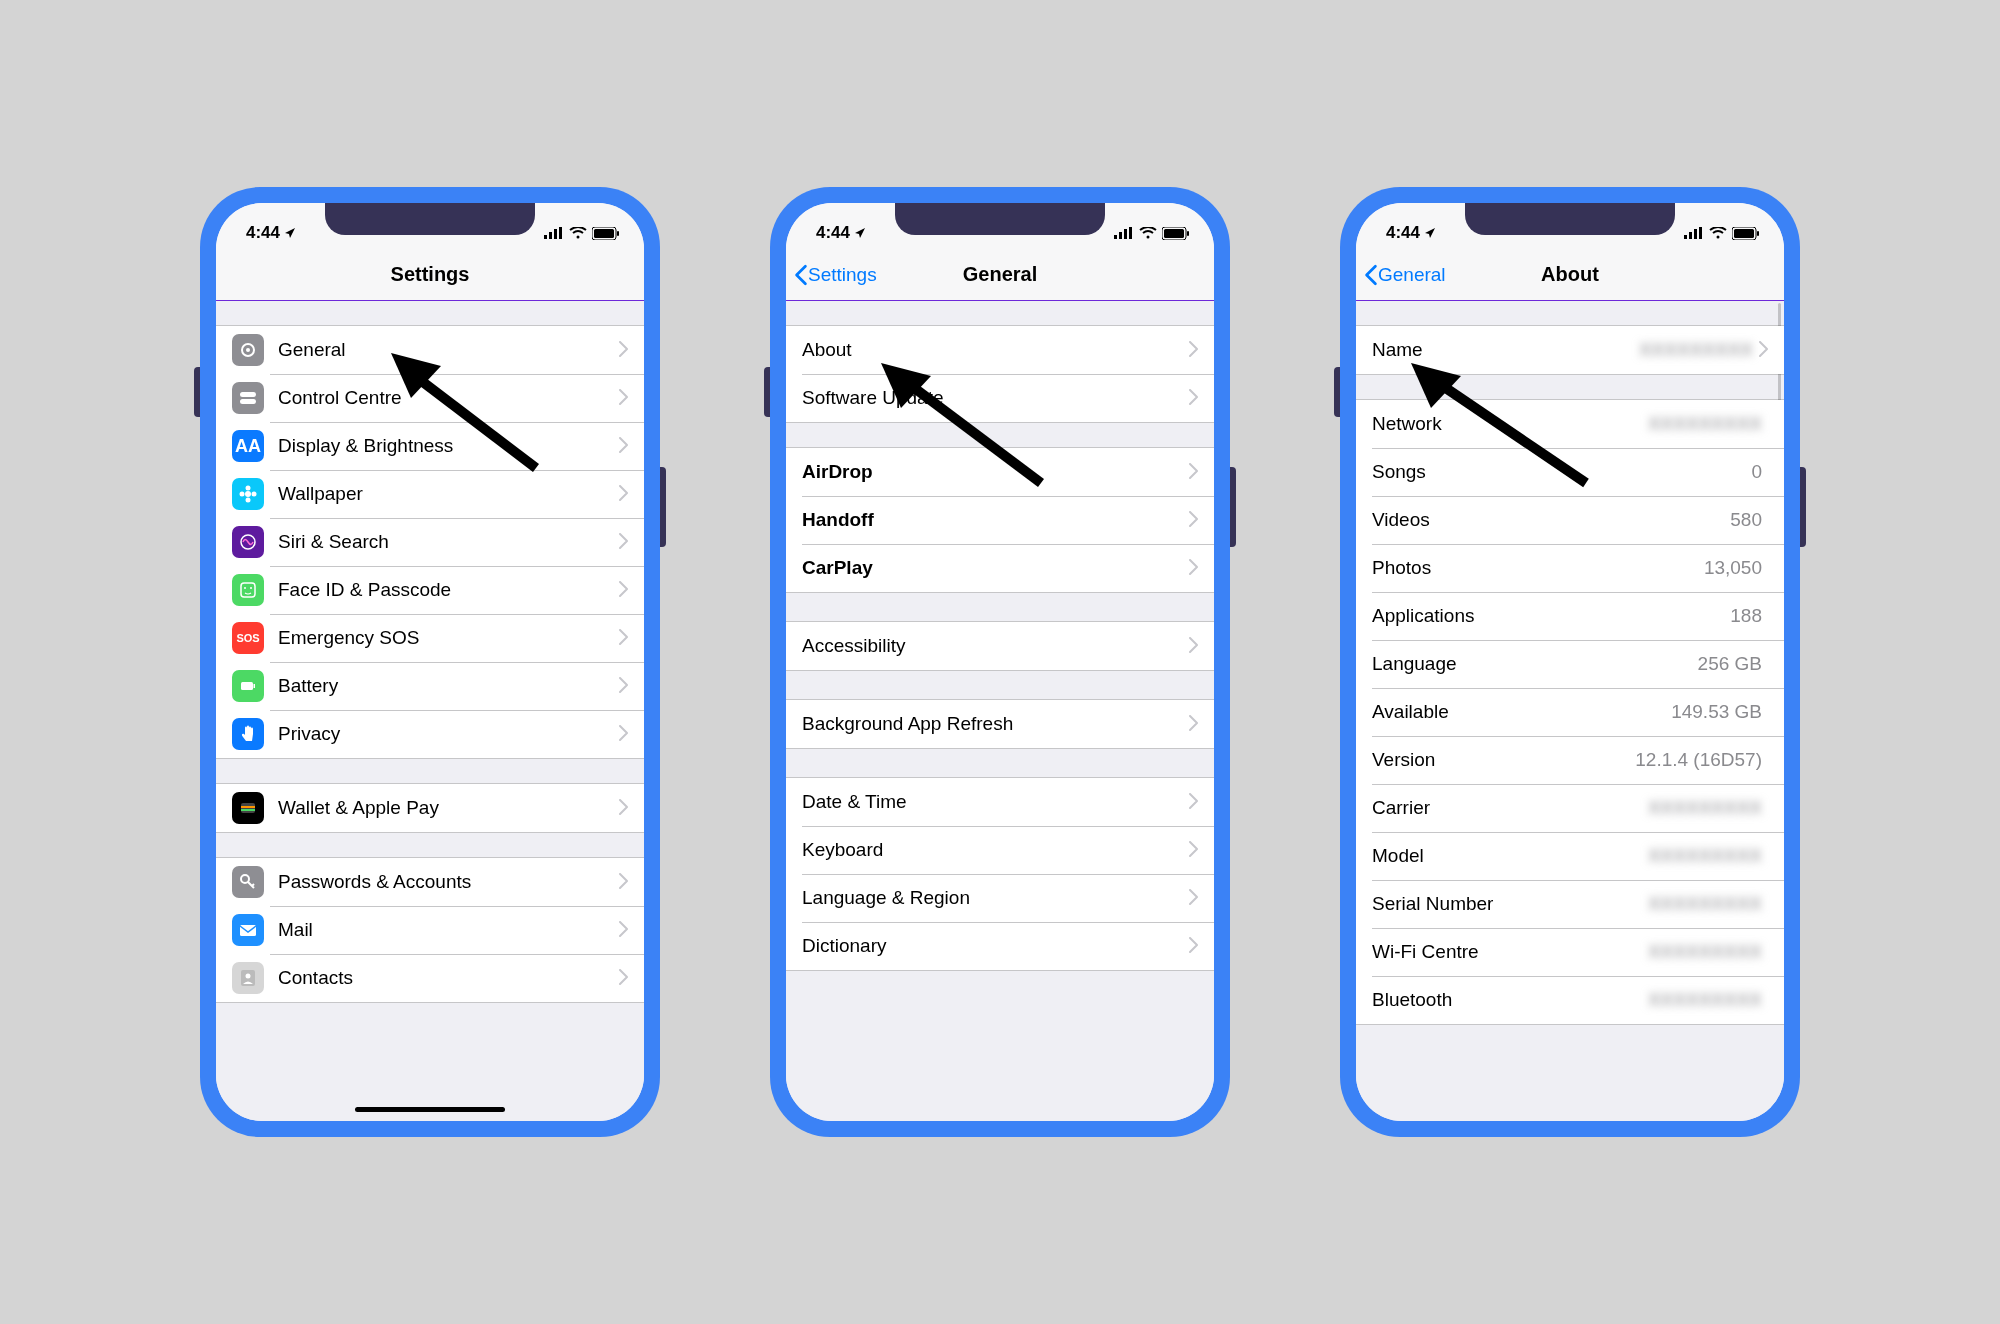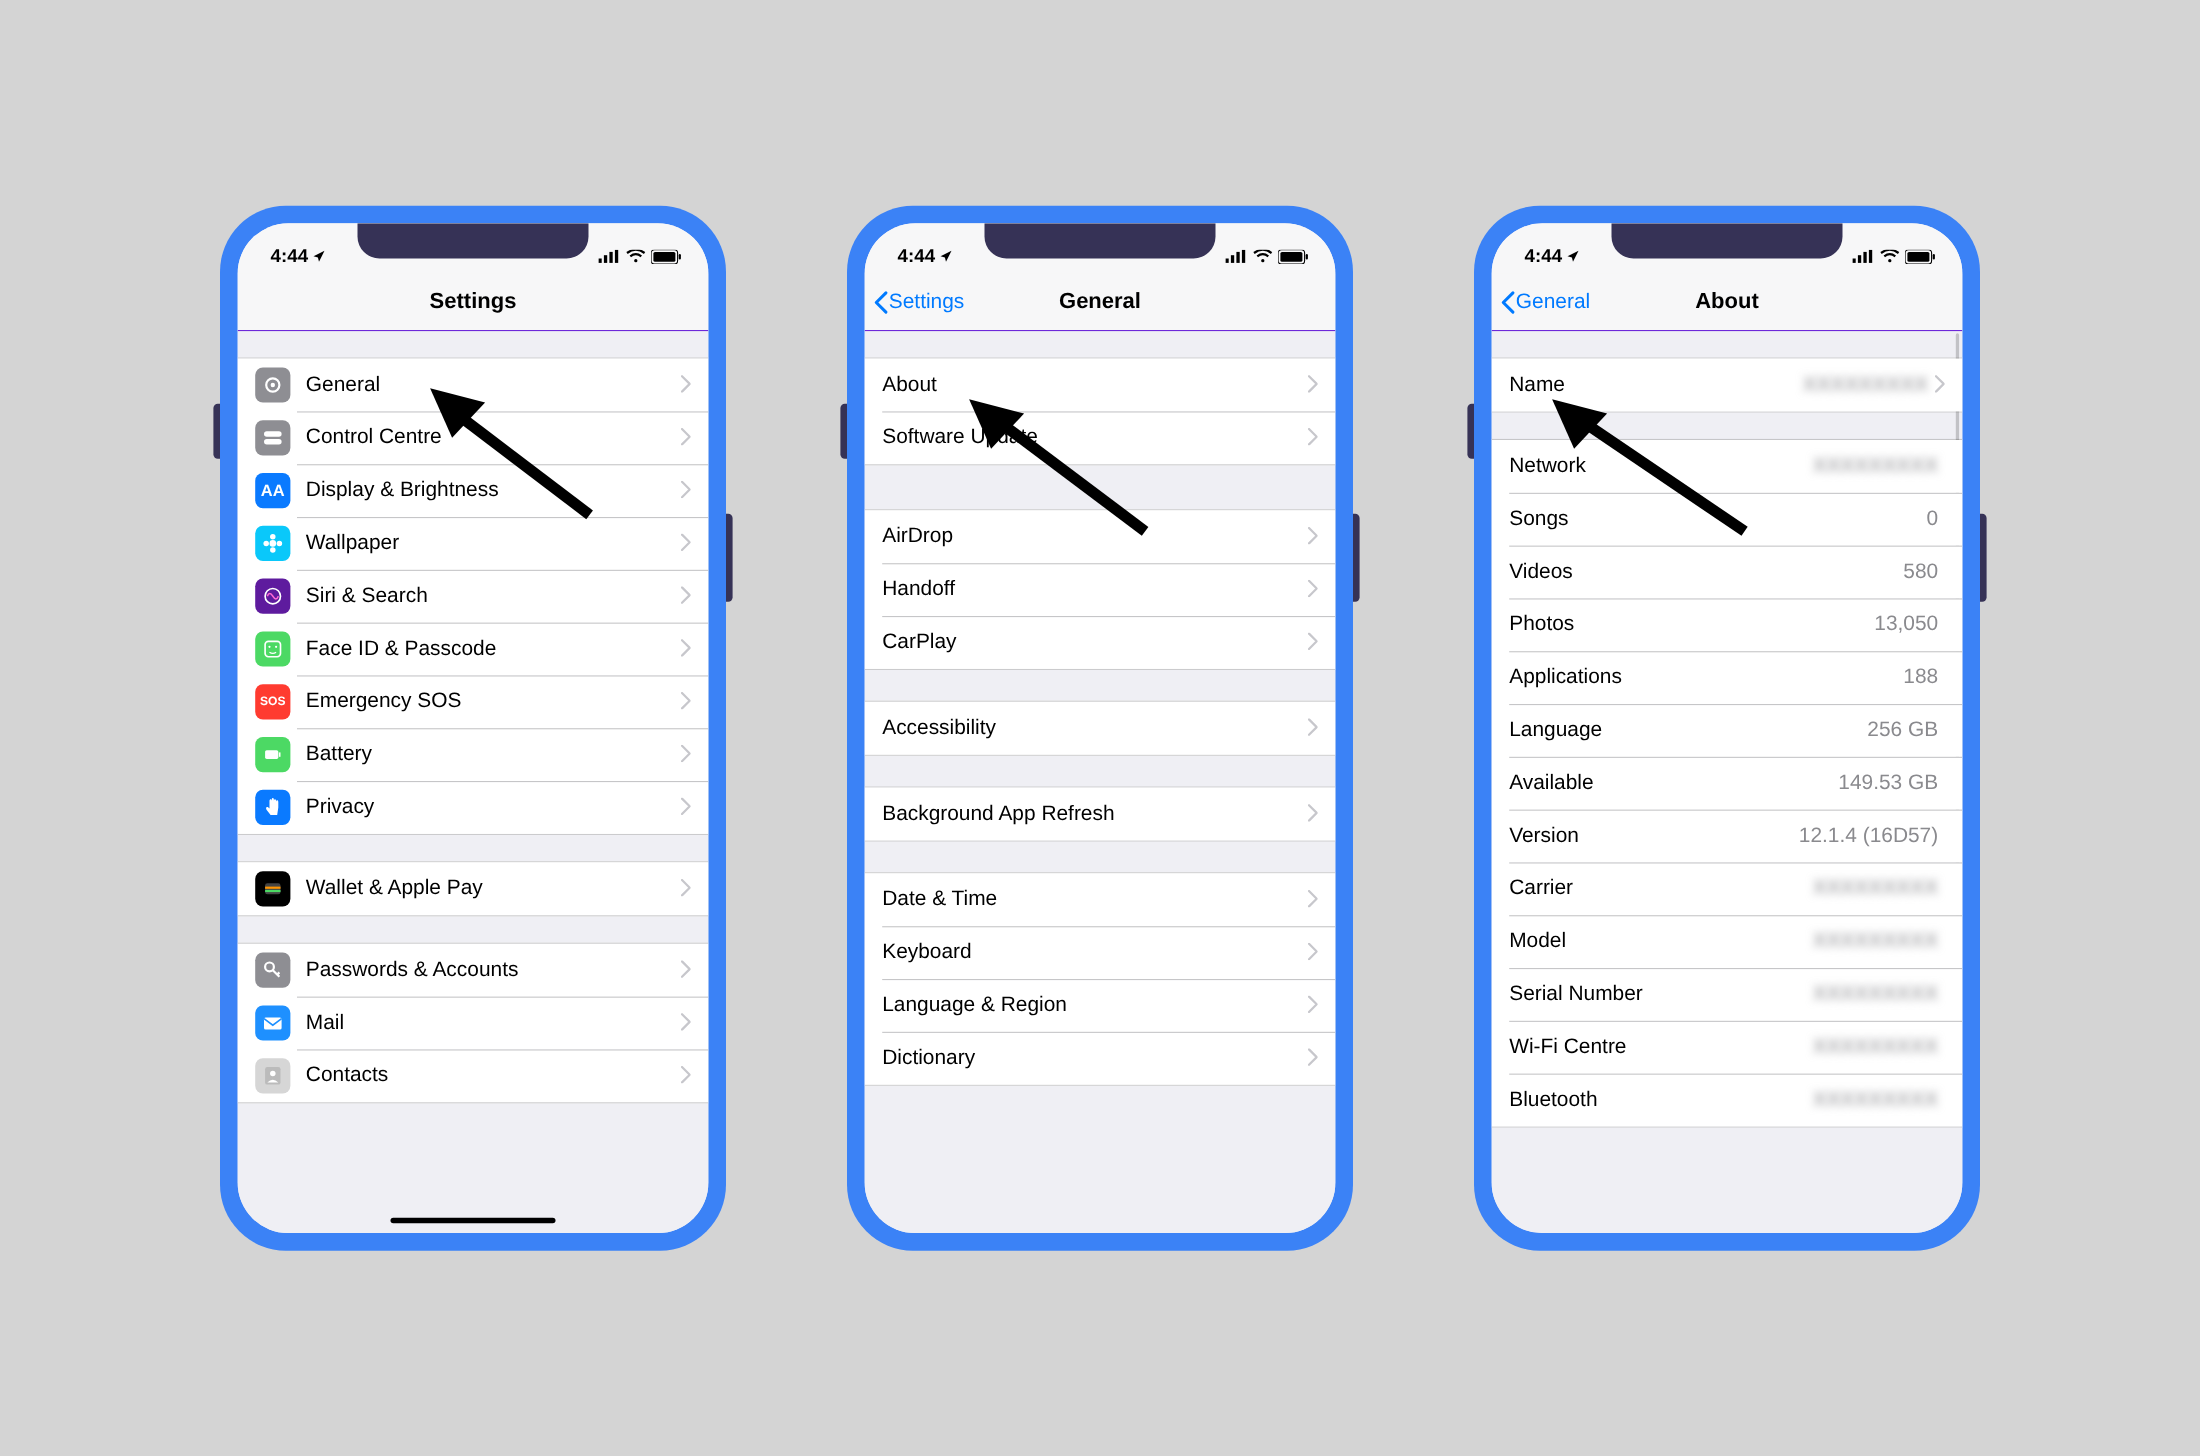--- a/index.html
+++ b/index.html
@@ -218,21 +218,21 @@
                 <rect x="2" y="4" width="16" height="5" rx="2.5" fill="#fff"></rect>
                 <rect x="2" y="11" width="16" height="5" rx="2.5" fill="#fff"></rect>
               </svg>
             </div>
             <div class="row-label">Control Centre</div>
             <div class="chevron"><svg viewBox="0 0 9 16" width="9" height="16">
                 <path d="M1 1 L8 8 L1 15" stroke="#c7c7cc" stroke-width="2" fill="none" stroke-linecap="round" stroke-linejoin="round"></path>
               </svg></div>
           </div>
           <div class="row">
-            <div class="icon" style="background: rgb(10, 122, 255); font-size: 15px;">AA</div>
+            <div class="icon" style="background: rgb(10, 122, 255); font-size: 18px;">AA</div>
             <div class="row-label">Display &amp; Brightness</div>
             <div class="chevron"><svg viewBox="0 0 9 16" width="9" height="16">
                 <path d="M1 1 L8 8 L1 15" stroke="#c7c7cc" stroke-width="2" fill="none" stroke-linecap="round" stroke-linejoin="round"></path>
               </svg></div>
           </div>
           <div class="row">
             <div class="icon" style="background: rgb(10, 200, 250);">
               <svg width="20" height="20" viewBox="0 0 20 20">
                 <circle cx="10" cy="10" r="3" fill="#fff"></circle>
                 <circle cx="10" cy="4" r="2.5" fill="#fff"></circle>
@@ -418,21 +418,21 @@
                 <path d="M1 1 L8 8 L1 15" stroke="#c7c7cc" stroke-width="2" fill="none" stroke-linecap="round" stroke-linejoin="round"></path>
               </svg></div>
           </div>
           <div class="row noicon">
             <div class="row-label">Software Update</div>
             <div class="chevron"><svg viewBox="0 0 9 16" width="9" height="16">
                 <path d="M1 1 L8 8 L1 15" stroke="#c7c7cc" stroke-width="2" fill="none" stroke-linecap="round" stroke-linejoin="round"></path>
               </svg></div>
           </div>
         </div>
-        <div class="group" style="margin-top: 40px;">
+        <div class="group" style="margin-top: 24px; font-weight: bold;">
           <div class="row noicon">
             <div class="row-label">AirDrop</div>
             <div class="chevron"><svg viewBox="0 0 9 16" width="9" height="16">
                 <path d="M1 1 L8 8 L1 15" stroke="#c7c7cc" stroke-width="2" fill="none" stroke-linecap="round" stroke-linejoin="round"></path>
               </svg></div>
           </div>
           <div class="row noicon">
             <div class="row-label">Handoff</div>
             <div class="chevron"><svg viewBox="0 0 9 16" width="9" height="16">
                 <path d="M1 1 L8 8 L1 15" stroke="#c7c7cc" stroke-width="2" fill="none" stroke-linecap="round" stroke-linejoin="round"></path>

